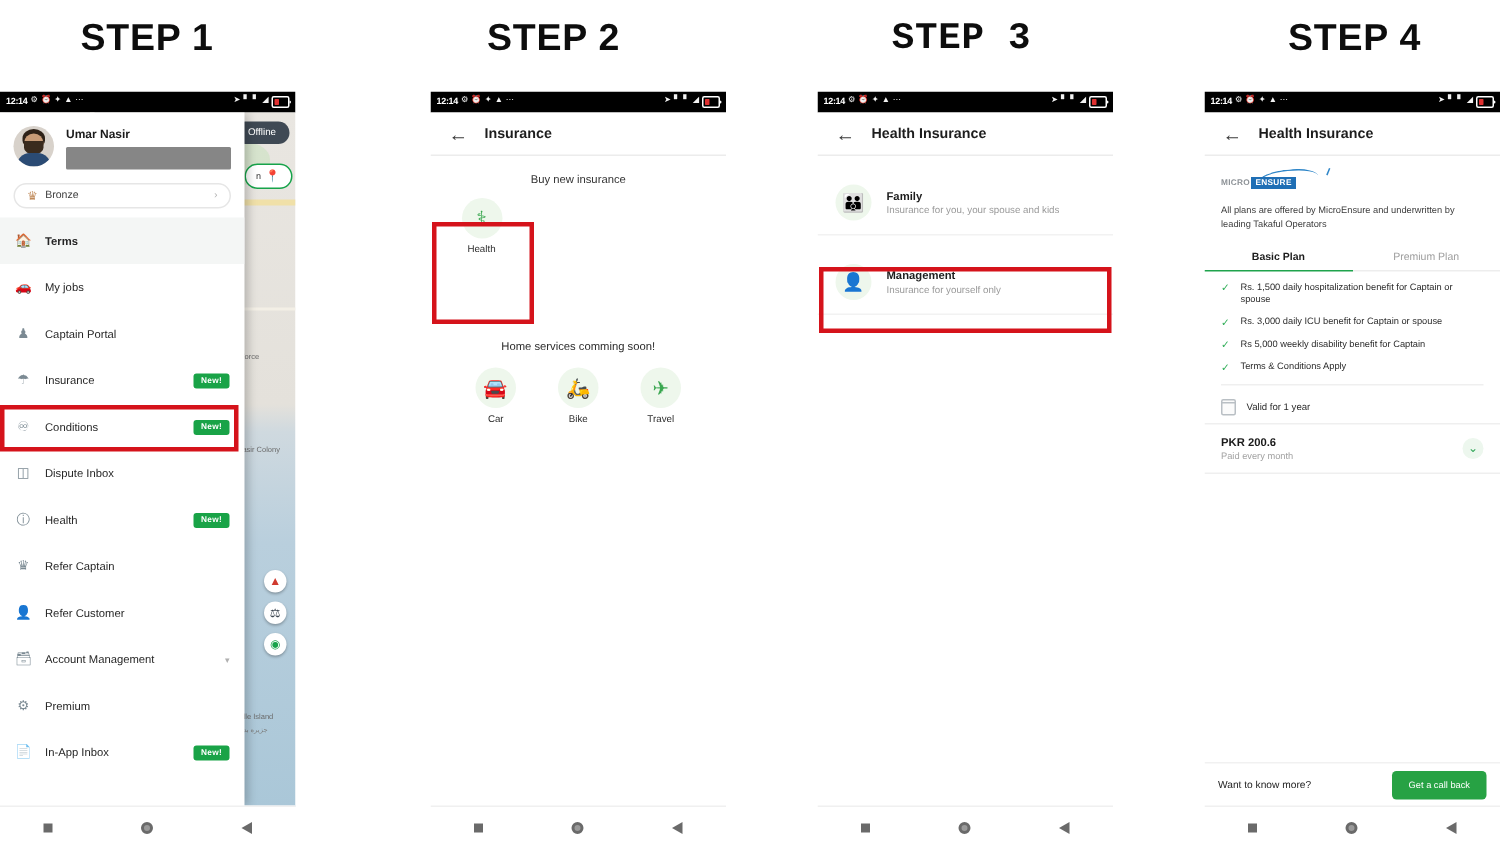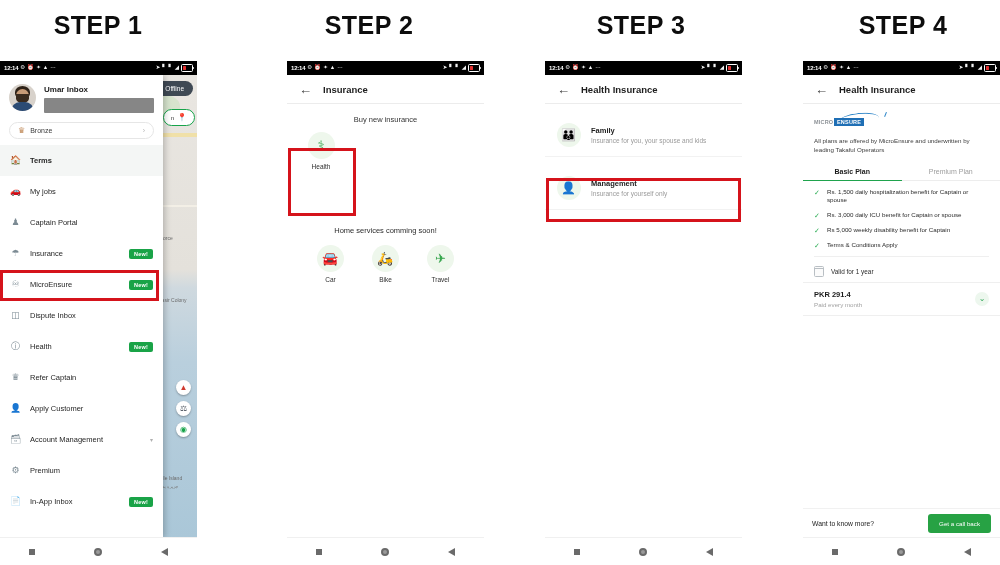--- a/index.html
+++ b/index.html
@@ -9,21 +9,21 @@
     overflow:hidden;position:relative;
   }
   .stage{position:absolute;inset:0;}
 
   
   .step-title{
     position:absolute;top:11px;
     font-size:25px;font-weight:bold;color:#0d0d0d;
     letter-spacing:.5px;text-align:center;width:250px;
   }
-  .st1{left:-27px;} .st2{left:244px;} .st3{left:516px;} .st4{left:778px;}
+  .st1{left:-27px;} .st2{left:244px;} .st3{left:516px;font-family:Liberation Mono, monospace;} .st4{left:778px;}
 
   
   .phone{position:absolute;background:#fff;overflow:hidden;}
   .p1{left:0px;  top:61px;width:197px;height:504px;}
   .p2{left:287px;top:61px;width:197px;height:504px;}
   .p3{left:545px;top:61px;width:197px;height:504px;}
   .p4{left:803px;top:61px;width:197px;height:504px;}
 
   
   .statusbar{
@@ -271,21 +271,21 @@
 
     <div class="drawer">
       <div class="profile">
         <div class="avatar">
           <div class="av-hair"></div>
             <div class="av-face"></div>
           <div class="av-beard"></div>
             <div class="av-body"></div>
         </div>
         <div class="pf-right">
-          <div class="pf-name">Umar Inbox</div>
+          <div class="pf-name">Umar Nasir</div>
           <div class="pf-redact"></div>
         </div>
       </div>
       <div class="tier">
         <span class="crown">♛</span>
         <span class="tier-lbl">Bronze</span>
         <span class="tier-chev">›</span>
       </div>
       <div class="menu">
         <div class="mi active">
@@ -300,39 +300,39 @@
           <span class="mi-ic">♟</span>
           <span class="mi-lbl">Captain Portal</span>
         </div>
         <div class="mi">
           <span class="mi-ic">☂</span>
           <span class="mi-lbl">Insurance</span>
           <span class="badge-new">New!</span>
         </div>
         <div class="mi">
           <span class="mi-ic">♾</span>
-          <span class="mi-lbl">MicroEnsure</span>
+          <span class="mi-lbl">Conditions</span>
           <span class="badge-new">New!</span>
         </div>
         <div class="mi">
           <span class="mi-ic">◫</span>
           <span class="mi-lbl">Dispute Inbox</span>
         </div>
         <div class="mi">
           <span class="mi-ic">ⓘ</span>
           <span class="mi-lbl">Health</span>
           <span class="badge-new">New!</span>
         </div>
         <div class="mi">
           <span class="mi-ic">♛</span>
           <span class="mi-lbl">Refer Captain</span>
         </div>
         <div class="mi">
           <span class="mi-ic">👤</span>
-          <span class="mi-lbl">Apply Customer</span>
+          <span class="mi-lbl">Refer Customer</span>
         </div>
         <div class="mi">
           <span class="mi-ic">🗃</span>
           <span class="mi-lbl">Account Management</span>
           <span class="mi-chev">▾</span>
         </div>
         <div class="mi">
           <span class="mi-ic">⚙</span>
           <span class="mi-lbl">Premium</span>
         </div>
@@ -506,21 +506,21 @@
         <span class="btxt">Terms &amp; Conditions Apply</span>
       </div>
     </div>
     <div class="divline"></div>
     <div class="valid">
       <span class="cal"></span>
       <span class="valid-t">Valid for 1 year</span>
     </div>
     <div class="price-row">
       <span class="price-l">
-        <span class="price-v" style="display:block">PKR 291.4</span>
+        <span class="price-v" style="display:block">PKR 200.6</span>
         <span class="price-s" style="display:block">Paid every month</span>
       </span>
       <span class="chev-circ">⌄</span>
     </div>
     <div class="cta">
       <span class="cta-txt">Want to know more?</span>
       <button class="cta-btn">Get a call back</button>
     </div>
     <div class="navbar">
       <span class="nav-sq"></span>

